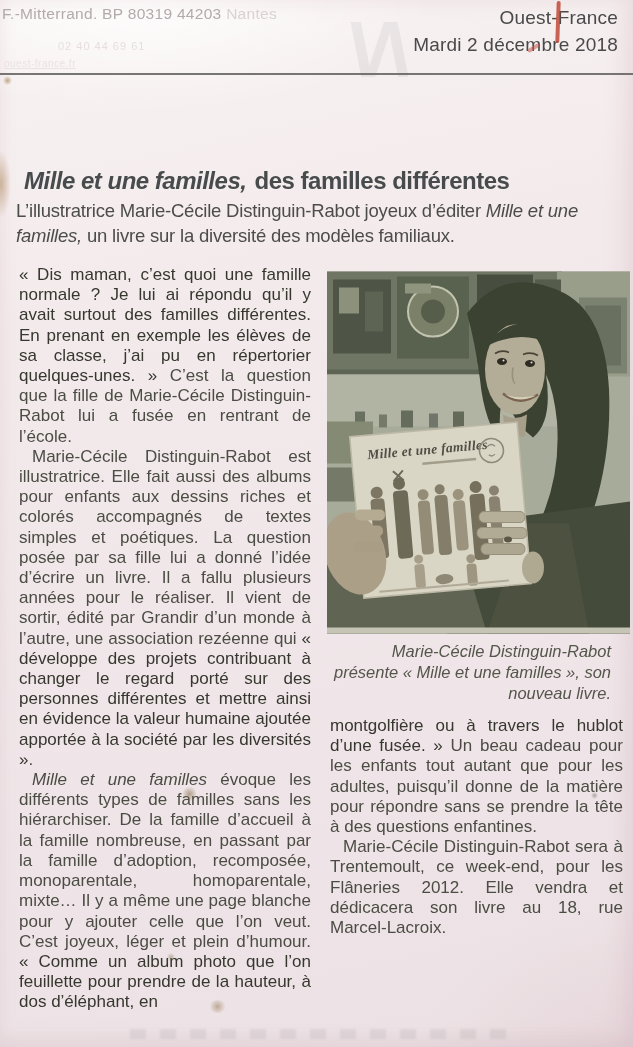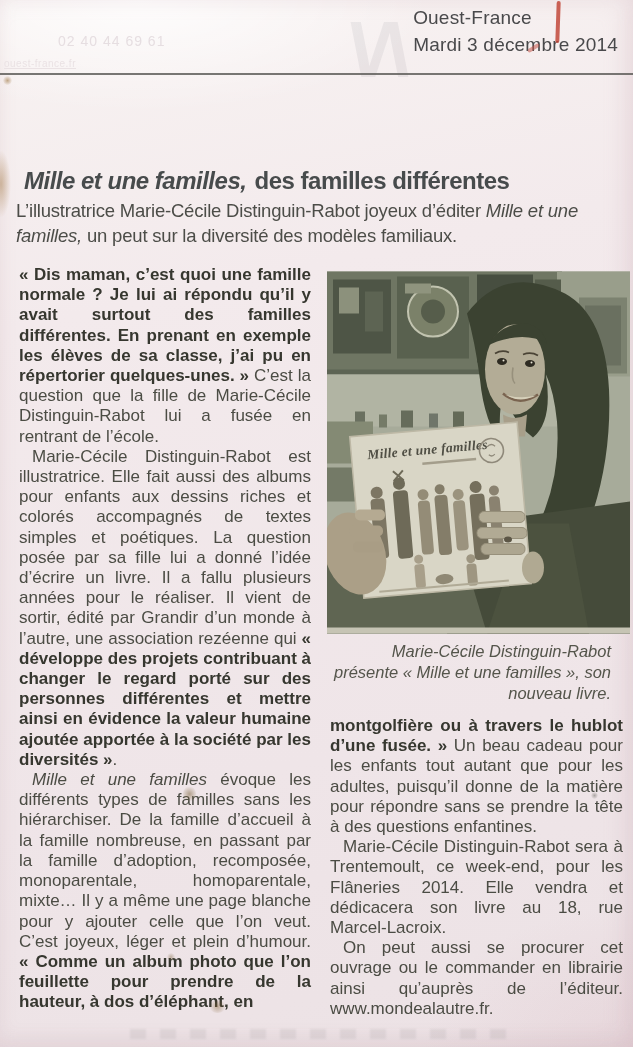--- a/index.html
+++ b/index.html
@@ -8,43 +8,43 @@
     font-family:"Liberation Sans",sans-serif;color:#47483f;
     background:
       radial-gradient(ellipse 420px 160px at 22% 0%, rgba(255,255,255,.85) 0%, rgba(255,255,255,0) 70%),
       radial-gradient(ellipse 300px 200px at 100% 100%, rgba(214,178,188,.25) 0%, rgba(214,178,188,0) 70%),
       linear-gradient(168deg,#f8f3f2 0%,#f3eaec 28%,#efe5e8 70%,#ece2e5 100%);
     box-shadow:inset -10px 0 22px rgba(190,150,162,.14), inset 0 -8px 18px rgba(180,142,152,.10);
   }
   
   .addr{position:absolute;left:2px;top:5px;font-size:15.5px;letter-spacing:.3px;color:#b2aaac;white-space:nowrap;}
   .addr .fade2{color:#d9d1d3;}
-  .phone{position:absolute;left:58px;top:33px;font-size:14px;color:#e6dee1;letter-spacing:1px;}
+  .phone{position:absolute;left:58px;top:40px;font-size:11px;color:#e6dee1;letter-spacing:1px;}
   .femail{position:absolute;left:4px;top:58px;font-size:10px;color:#eae2e4;letter-spacing:.5px;text-decoration:underline;}
   .watermark{position:absolute;left:352px;top:10px;font-size:80px;font-weight:bold;font-style:italic;
     color:rgba(115,120,132,.10);transform:scaleX(-1);line-height:1;}
-  .mastblock{position:absolute;right:15px;top:7px;color:#49494b;}
+  .mastblock{position:absolute;right:15px;top:7px;text-align:right;color:#49494b;}
   .masthead{font-size:19px;letter-spacing:.2px;}
   .edate{font-size:19px;margin-top:5px;letter-spacing:.2px;}
   .red-v{position:absolute;left:556px;top:1px;width:4px;height:42px;background:#bf4233;opacity:.82;border-radius:2px;transform:rotate(2deg);}
   .red-d{position:absolute;left:527px;top:46px;width:13px;height:4px;background:#c4554a;opacity:.55;border-radius:2px;transform:rotate(-32deg);}
   .rule{position:absolute;left:0;top:73px;width:633px;height:2px;background:#605f5c;opacity:.85;}
   
   .title{position:absolute;left:16px;top:159px;margin:8px;font-size:24px;font-weight:bold;letter-spacing:-.5px;
     color:#474b4c;white-space:nowrap;}
   .title .ti{font-style:italic;margin-right:2px;}
   .lede{position:absolute;left:16px;top:199px;margin:0;width:604px;font-size:18.5px;line-height:24.5px;
     letter-spacing:-.2px;color:#4c4d48;}
   .lede .ti{font-style:italic;}
   
   .col-left{position:absolute;left:19px;top:265px;width:292px;}
   .col-right{position:absolute;left:330px;top:716px;width:293px;}
   .article-p{margin:0;font-size:17px;line-height:20.2px;text-align:justify;color:#4b4c44;}
   .article-p.ind{text-indent:13px;}
-  .article-p .b{font-weight:bold;color:#36372f;}
+  .article-p .b{font-weight:normal;color:#36372f;}
   .article-p .i{font-style:italic;}
   
   .photo{position:absolute;left:327px;top:271px;width:303px;height:363px;display:block;}
   .caption{position:absolute;left:329px;top:641px;width:282px;}
   .caption .article-p{font-size:16.5px;line-height:21px;text-align:right;color:#54554b;}
   .cover-title{font:italic 700 13.5px "Liberation Serif",serif;fill:#4f4e44;letter-spacing:.3px;}
   
   .stain{position:absolute;border-radius:50%;pointer-events:none;}
   .s1{left:-9px;top:150px;width:20px;height:68px;background:radial-gradient(ellipse,rgba(160,116,62,.45),rgba(160,116,62,0) 70%);}
   .s2{left:3px;top:76px;width:9px;height:9px;background:radial-gradient(circle,rgba(150,108,52,.55),rgba(150,108,52,0) 75%);}
@@ -53,33 +53,34 @@
   .s5{left:167px;top:953px;width:8px;height:8px;background:radial-gradient(circle,rgba(120,95,55,.4),rgba(120,95,55,0) 75%);}
   .s6{left:591px;top:792px;width:7px;height:7px;background:radial-gradient(circle,rgba(90,88,80,.45),rgba(90,88,80,0) 75%);}
   .bleed{position:absolute;left:130px;top:1029px;width:390px;height:10px;filter:blur(1px);
     background:repeating-linear-gradient(90deg,rgba(108,108,112,.10) 0 16px,rgba(108,108,112,0) 16px 30px);}
 </style>
 </head>
 <body>
 
 <div class="page">
 
+  <div class="addr"><span>F.-Mitterrand. BP 80319 44203 </span><span class="fade2">Nantes</span></div>
   <div class="phone">02 40 44 69 61</div>
   <div class="femail">ouest-france.fr</div>
   <div class="watermark">N</div>
   <div class="mastblock">
     <div class="masthead">Ouest-France</div>
-    <div class="edate">Mardi 3 décembre 2014</div>
+    <div class="edate">Mardi 2 décembre 2018</div>
   </div>
   <div class="red-v"></div>
   <div class="red-d"></div>
   <div class="rule"></div>
 
   <h1 class="title"><span class="ti">Mille et une familles,</span><span> des familles différentes</span></h1>
-  <p class="lede"><span>L’illustratrice Marie-Cécile Distinguin-Rabot joyeux d’éditer </span><span class="ti">Mille et une familles,</span><span> un peut sur la diversité des modèles familiaux.</span></p>
+  <p class="lede"><span>L’illustratrice Marie-Cécile Distinguin-Rabot joyeux d’éditer </span><span class="ti">Mille et une familles,</span><span> un livre sur la diversité des modèles familiaux.</span></p>
 
   <div class="col-left" lang="fr">
       <p class="article-p"><span class="b">« Dis maman, c’est quoi une famille normale ? Je lui ai répondu qu’il y avait surtout des familles différentes. En prenant en exemple les élèves de sa classe, j’ai pu en répertorier quelques-unes. » </span><span>C’est la question que la fille de Marie-Cécile Distinguin-Rabot lui a fusée en rentrant de l’école.</span></p>
       <p class="article-p ind"><span>Marie-Cécile Distinguin-Rabot est illustratrice. Elle fait aussi des albums pour enfants aux dessins riches et colorés accompagnés de textes simples et poétiques. La question posée par sa fille lui a donné l’idée d’écrire un livre. Il a fallu plusieurs années pour le réaliser. Il vient de sortir, édité par Grandir d’un monde à l’autre, une association rezéenne qui </span><span class="b">« développe des projets contribuant à changer le regard porté sur des personnes différentes et mettre ainsi en évidence la valeur humaine ajoutée apportée à la société par les diversités »</span><span>.</span></p>
       <p class="article-p ind"><span class="i">Mille et une familles</span><span> évoque les différents types de familles sans les hiérarchiser. De la famille d’accueil à la famille nombreuse, en passant par la famille d’adoption, recomposée, monoparentale, homoparentale, mixte… Il y a même une page blanche pour y ajouter celle que l’on veut. C’est joyeux, léger et plein d’humour. </span><span class="b">« Comme un album photo que l’on feuillette pour prendre de la hauteur, à dos d’éléphant, en</span></p>
     </div>
 
   <svg class="photo" viewBox="0 0 303 362" xmlns="http://www.w3.org/2000/svg">
     <rect x="0" y="0" width="303" height="362" fill="#a7ab9a"></rect>
 
@@ -174,22 +175,21 @@
     </g>
     <rect x="0" y="356" width="303" height="6" fill="#c6c4b4"></rect>
   </svg>
 
   <div class="caption" lang="fr">
       <p class="article-p"><span class="i">Marie-Cécile Distinguin-Rabot présente « Mille et une familles », son nouveau livre.</span></p>
     </div>
 
   <div class="col-right" lang="fr">
       <p class="article-p"><span class="b">montgolfière ou à travers le hublot d’une fusée. » </span><span>Un beau cadeau pour les enfants tout autant que pour les adultes, puisqu’il donne de la matière pour répondre sans se prendre la tête à des questions enfantines.</span></p>
-      <p class="article-p ind"><span>Marie-Cécile Distinguin-Rabot sera à Trentemoult, ce week-end, pour les Flâneries 2014. Elle vendra et dédicacera son livre au 18, rue Marcel-Lacroix.</span></p>
-      <p class="article-p ind"><span>On peut aussi se procurer cet ouvrage ou le commander en librairie ainsi qu’auprès de l’éditeur. www.mondealautre.fr.</span></p>
+      <p class="article-p ind"><span>Marie-Cécile Distinguin-Rabot sera à Trentemoult, ce week-end, pour les Flâneries 2012. Elle vendra et dédicacera son livre au 18, rue Marcel-Lacroix.</span></p>
     </div>
 
   <div class="stain s1"></div>
   <div class="stain s2"></div>
   <div class="stain s3"></div>
   <div class="stain s4"></div>
   <div class="stain s5"></div>
   <div class="stain s6"></div>
   <div class="bleed"></div>
 

